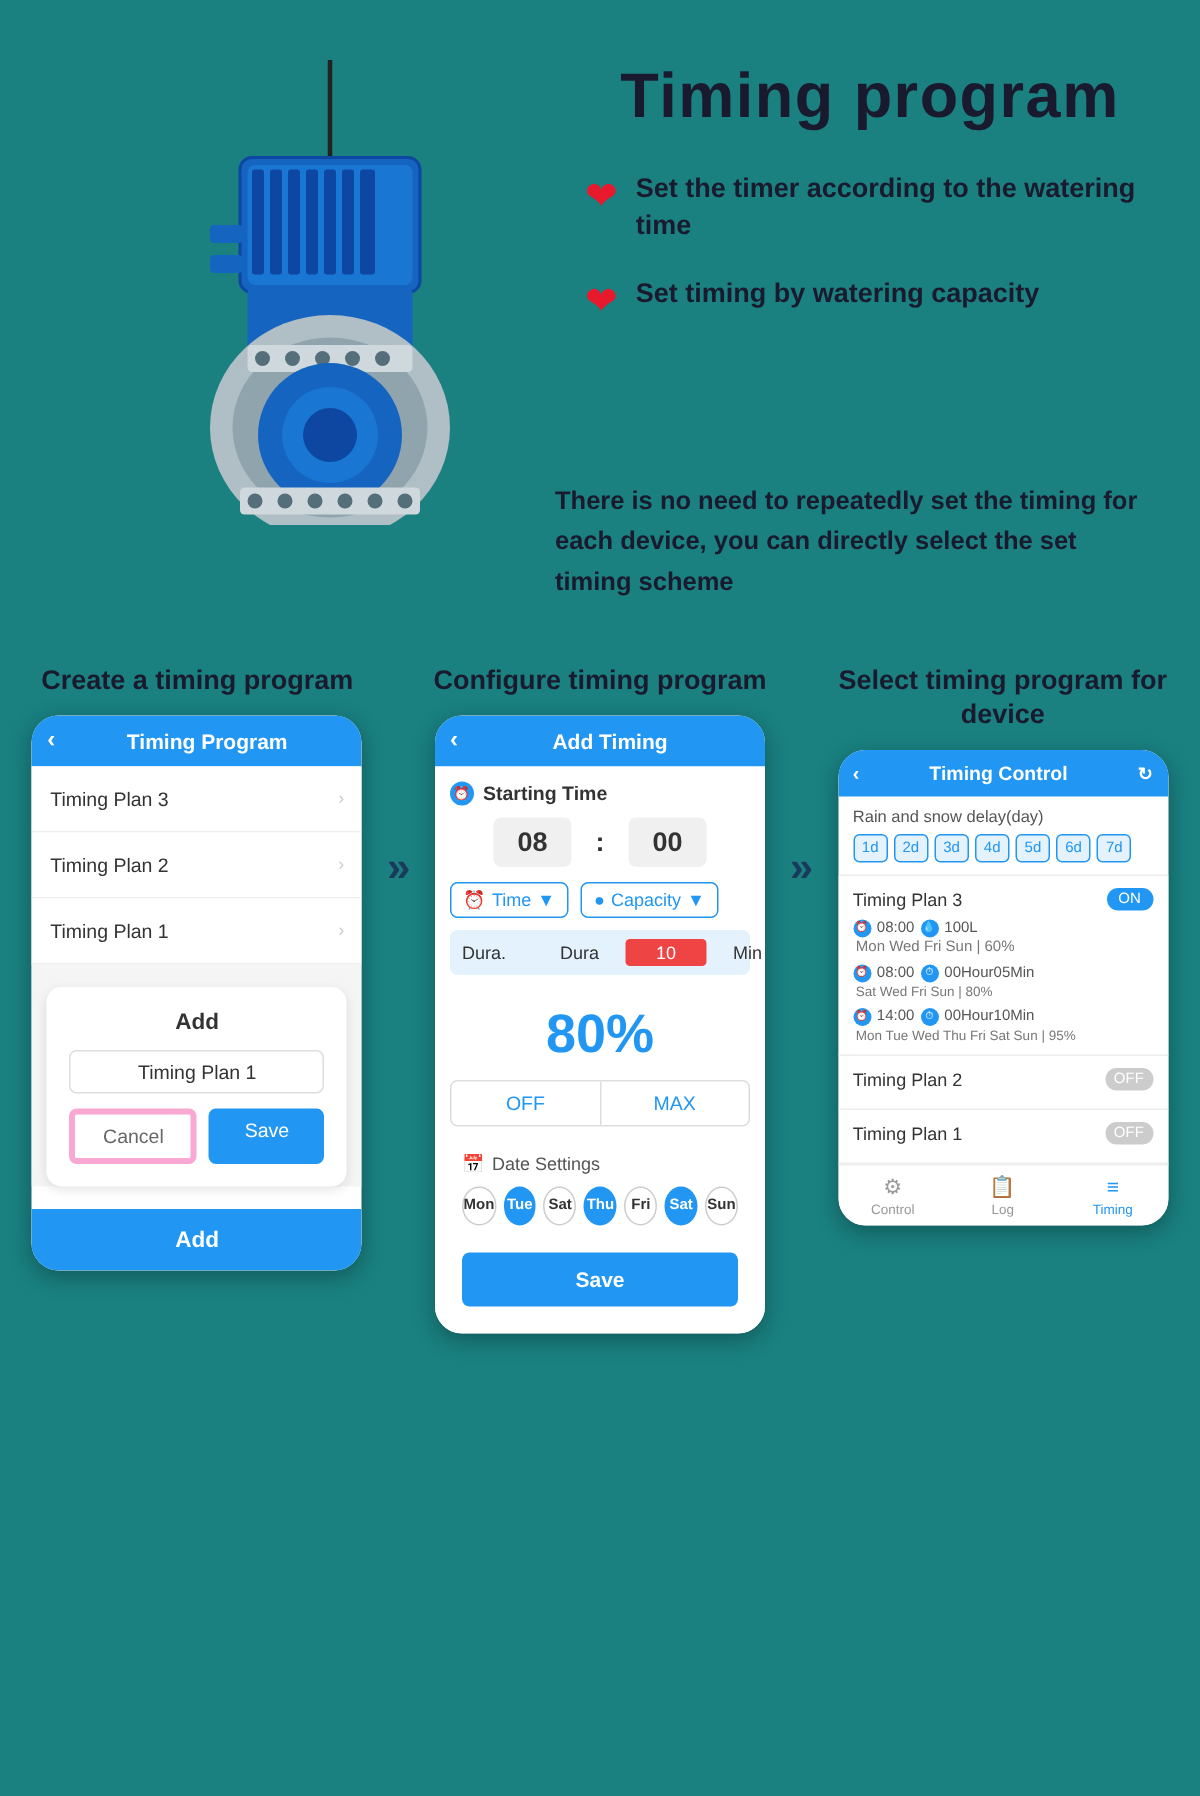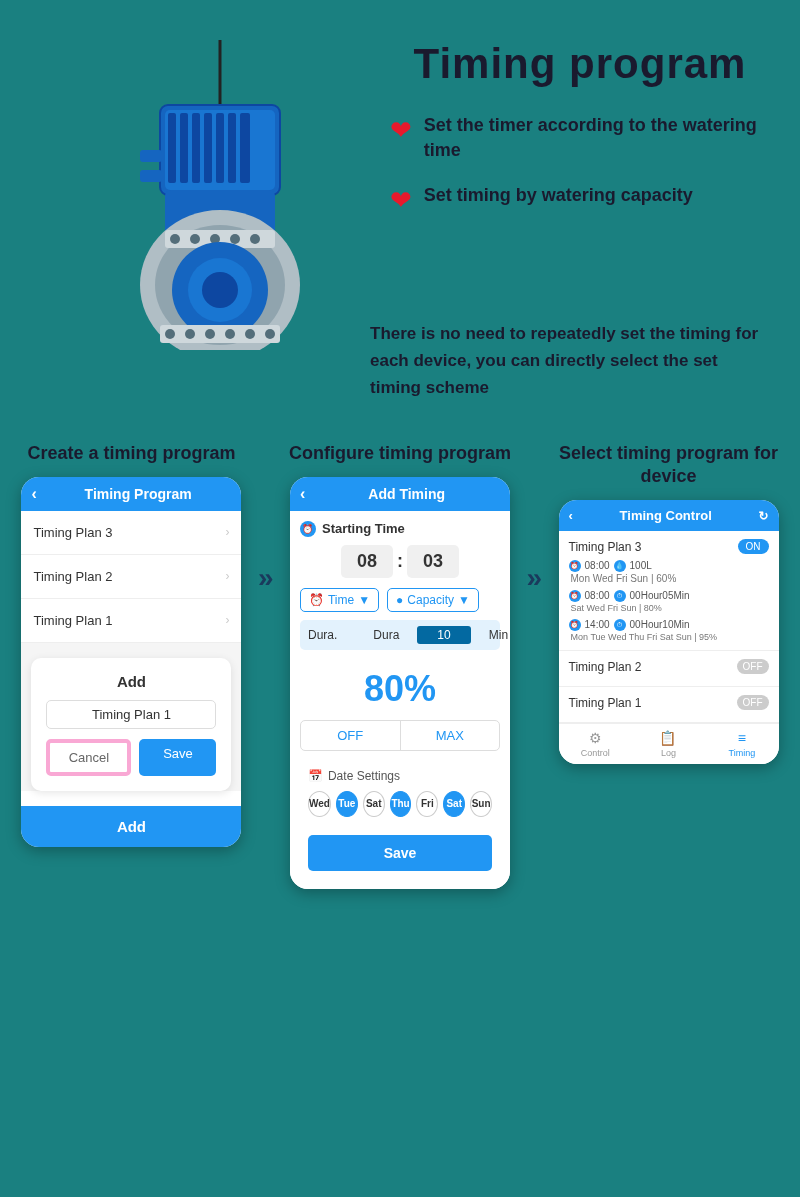--- a/index.html
+++ b/index.html
@@ -231,21 +231,21 @@
       display: inline-flex;
       align-items: center;
       justify-content: center;
       color: white;
       font-size: 9px;
     }
     .time-display {
       display: flex;
       align-items: center;
       justify-content: center;
-      gap: 4px;
+      gap: 16px;
       margin-bottom: 10px;
     }
     .time-box {
       background: #f0f0f0;
       border-radius: 5px;
       padding: 6px 16px;
       font-size: 18px;
       font-weight: bold;
       color: #333;
     }
@@ -275,21 +275,21 @@
       border-radius: 5px;
       display: flex;
       align-items: center;
       gap: 18px;
       margin-bottom: 8px;
       font-size: 12px;
       color: #333;
     }
     .dura-label { color: #333; }
     .dura-val {
-      background: #0369a1;
+      background: #ef4444;
       color: white;
       border-radius: 3px;
       padding: 2px 20px;
       font-size: 12px;
       text-align: right;
     }
     .percent-display {
       text-align: center;
       font-size: 36px;
       font-weight: bold;
@@ -592,21 +592,21 @@
       </div>
       <div class="phone-body timing-section">
 
         <div class="section-label">
           <span class="section-icon">⏰</span>
           <span>Starting Time</span>
         </div>
         <div class="time-display">
           <span class="time-box">08</span>
           <span class="time-colon">:</span>
-          <span class="time-box">03</span>
+          <span class="time-box">00</span>
         </div>
 
         <div class="select-row">
           <div class="select-btn">
             <span>⏰</span>
             <span>Time</span>
             <span>▼</span>
           </div>
           <div class="select-btn">
             <span>●</span>
@@ -630,21 +630,21 @@
           <div class="max-btn">MAX</div>
         </div>
 
         <div class="date-settings">
           <div class="date-label">
             <span>📅</span>
             <span>Date Settings</span>
           </div>
           <div class="days-row">
             <div class="day-circle">
-                <span>Wed</span>
+                <span>Mon</span>
               </div>
             <div class="day-circle active">
                 <span>Tue</span>
               </div>
             <div class="day-circle">
                 <span>Sat</span>
               </div>
             <div class="day-circle active">
                 <span>Thu</span>
               </div>
@@ -672,20 +672,32 @@
   <div class="phone-column">
     <div class="phone-label">Select timing program for device</div>
     <div class="phone-frame">
 
       <div class="control-header">
         <span class="back-arrow">‹</span>
         <span style="flex:1;text-align:center;">Timing Control</span>
         <span class="refresh-icon">↻</span>
       </div>
 
+      <div class="rain-delay">
+        <div>Rain and snow delay(day)</div>
+        <div class="delay-row">
+          <div class="delay-btn">1d</div>
+          <div class="delay-btn">2d</div>
+          <div class="delay-btn">3d</div>
+          <div class="delay-btn">4d</div>
+          <div class="delay-btn">5d</div>
+          <div class="delay-btn">6d</div>
+          <div class="delay-btn">7d</div>
+        </div>
+      </div>
 
       <div class="plan-item">
         <div class="plan-header">
           <span class="plan-name">Timing Plan 3</span>
           <span class="toggle-on">ON</span>
         </div>
         <div class="plan-detail">
           <span class="detail-icon">⏰</span>
           <span>08:00</span>
           <span class="detail-icon">💧</span>

